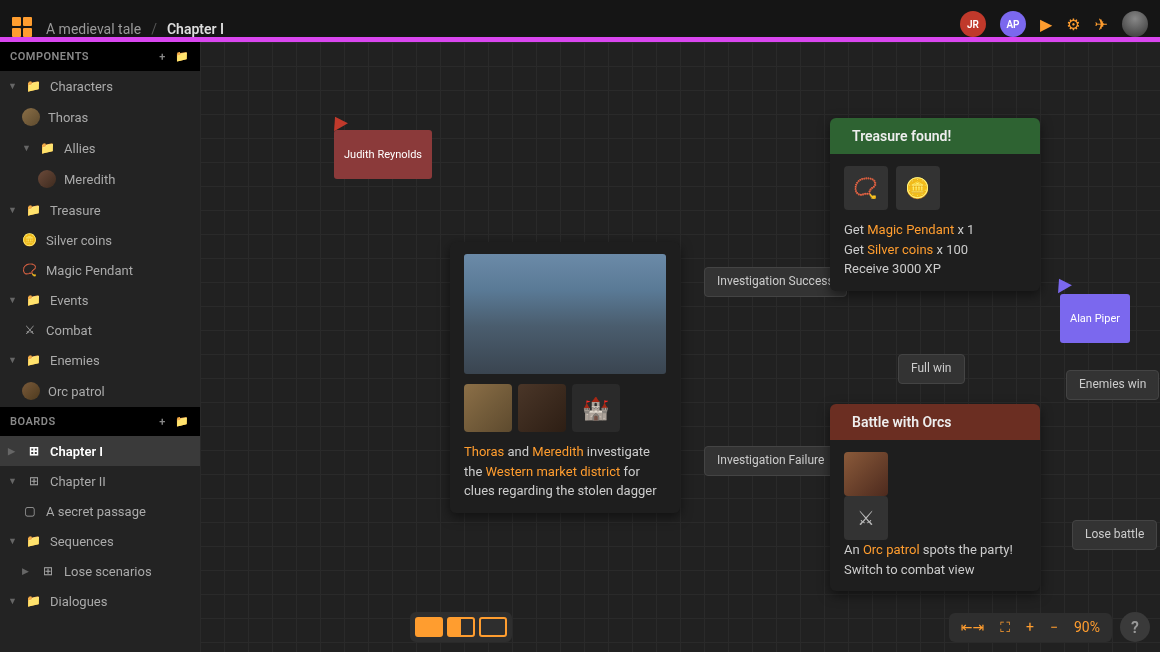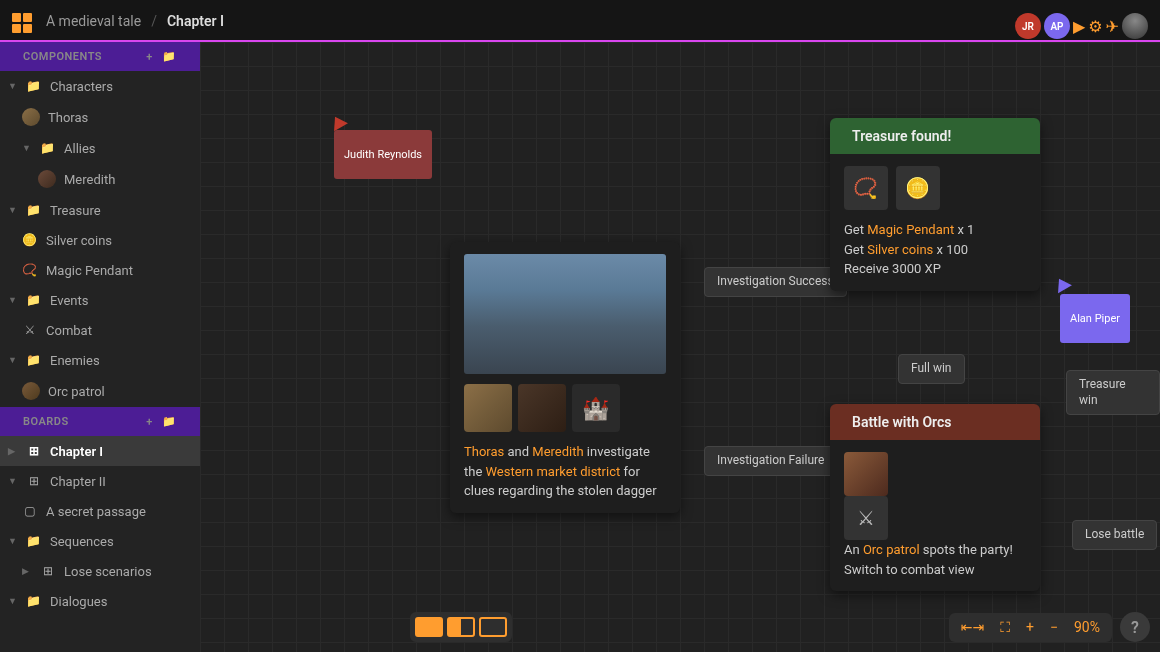--- a/index.html
+++ b/index.html
@@ -1,31 +1,31 @@
 <!DOCTYPE html>
 <html><head>
 <meta charset="utf-8">
 <style>
 *{margin:0;padding:0;box-sizing:border-box;font-family:-apple-system,BlinkMacSystemFont,'Segoe UI',Roboto,sans-serif}
 body{background:#1a1a1a;color:#ccc;width:1160px;height:652px;overflow:hidden;position:relative}
-.topbar{height:42px;background:#151515;display:flex;align-items:flex-start;padding:13px 12px;border-bottom:2px solid #d946ef}
+.topbar{height:42px;background:#151515;display:flex;align-items:flex-end;padding:0 12px;border-bottom:5px solid #d946ef}
 .logo{width:20px;height:20px;display:grid;grid-template-columns:1fr 1fr;gap:2px;margin-right:14px}
 .logo div{background:#ff9d2f;border-radius:1px}
 .breadcrumb{display:flex;align-items:center;gap:10px;color:#999;font-size:14px}
 .breadcrumb .sep{color:#555}
 .breadcrumb .active{color:#ddd;font-weight:600}
-.topbar-right{margin-left:auto;display:flex;align-items:center;gap:3px}
+.topbar-right{margin-left:auto;display:flex;align-items:center;gap:14px}
 .avatar{width:26px;height:26px;border-radius:50%;display:flex;align-items:center;justify-content:center;font-size:10px;font-weight:600;color:#fff}
 .avatar.jr{background:#c0392b}
 .avatar.ap{background:#7b68ee}
 .avatar.user{background:#444;background:radial-gradient(circle at 50% 30%,#888,#333)}
 .topbar-icon{color:#ff9d2f;font-size:16px;cursor:pointer}
 .main{display:flex;height:calc(100% - 42px)}
 .sidebar{width:200px;background:#232323;overflow-y:auto;font-size:13px}
-.section-header{display:flex;align-items:flex-end;padding:8px 23px;background:#4c1d95;color:#888;font-size:11px;font-weight:600;letter-spacing:0.5px}
+.section-header{display:flex;align-items:flex-end;padding:8px 10px;background:#000000;color:#888;font-size:11px;font-weight:600;letter-spacing:0.5px}
 .section-header .actions{margin-left:auto;display:flex;gap:10px;color:#888}
 .tree-item{display:flex;align-items:center;padding:7px 8px;gap:8px;cursor:pointer;color:#aaa}
 .tree-item.selected{background:#3a3a3a;color:#fff;font-weight:600}
 .tree-item .icon{width:16px;height:16px;display:flex;align-items:center;justify-content:center;font-size:12px;flex-shrink:0}
 .tree-item .chev{color:#666;font-size:9px;width:10px}
 .indent-1{padding-left:22px}
 .indent-2{padding-left:38px}
 .char-icon{width:18px;height:18px;border-radius:50%;background:linear-gradient(135deg,#8b6f47,#5d4a2e);flex-shrink:0}
 .char-icon.m2{background:linear-gradient(135deg,#6b4a3a,#3d2a1e)}
 .char-icon.orc{background:linear-gradient(135deg,#7a5a3a,#4d3a1e)}
@@ -234,21 +234,21 @@
           <div class="item-sq">📿</div>
           <div class="item-sq">🪙</div>
         </div>
         <div><span>Get </span><span class="hl">Magic Pendant</span><span> x 1</span></div>
         <div><span>Get </span><span class="hl">Silver coins</span><span> x 100</span></div>
         <div>Receive 3000 XP</div>
       </div>
     </div>
 
     <div class="pill" style="left:698px;top:312px">Full win</div>
-    <div class="pill" style="left:866px;top:328px">Treasure win</div>
+    <div class="pill" style="left:866px;top:328px">Enemies win</div>
 
     <div class="node node3">
       <div class="node-header">Battle with Orcs</div>
       <div class="node-body">
         <div class="icons">
           <div class="item-sq" style="background:linear-gradient(135deg,#8a5a3a,#4d2a1e)"></div>
           <div class="item-sq">⚔</div>
         </div>
         <div><span>An </span><span class="hl">Orc patrol</span><span> spots the party! Switch to combat view</span></div>
       </div>

